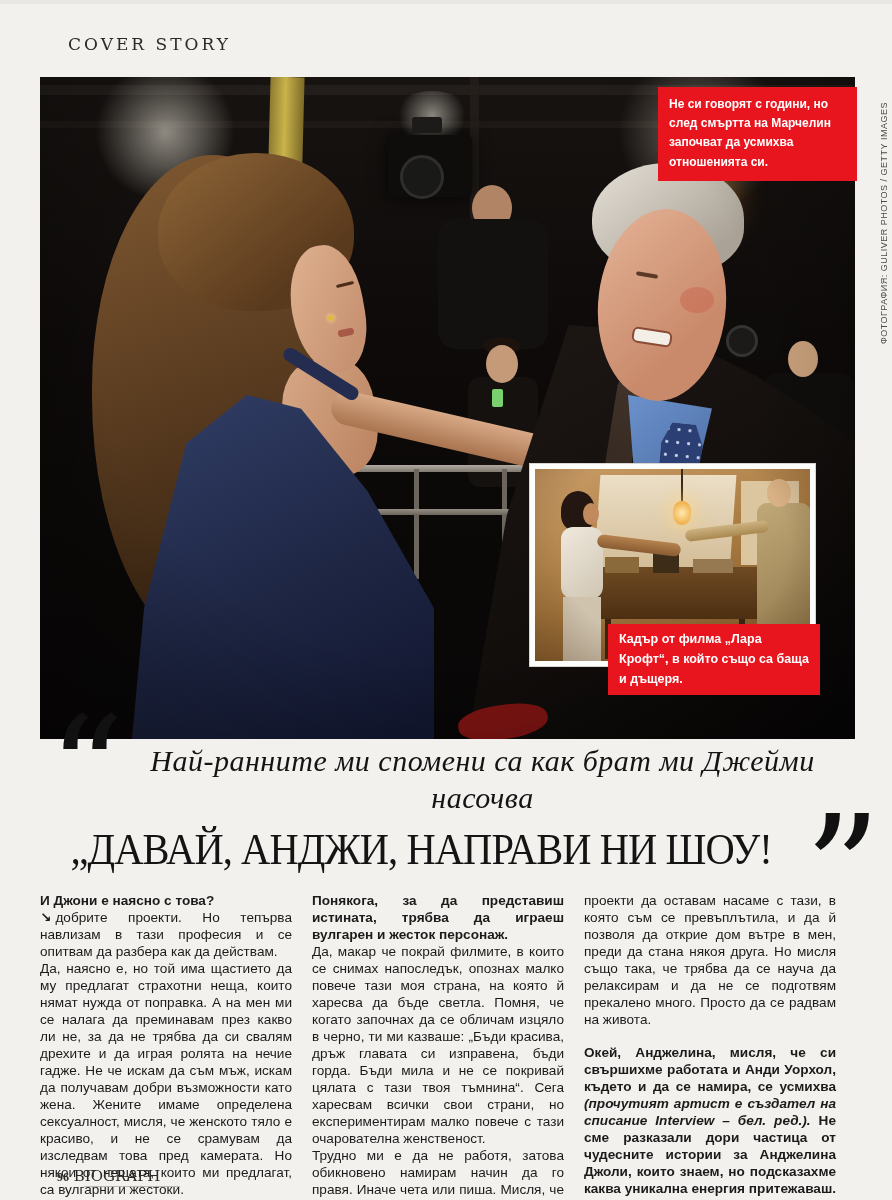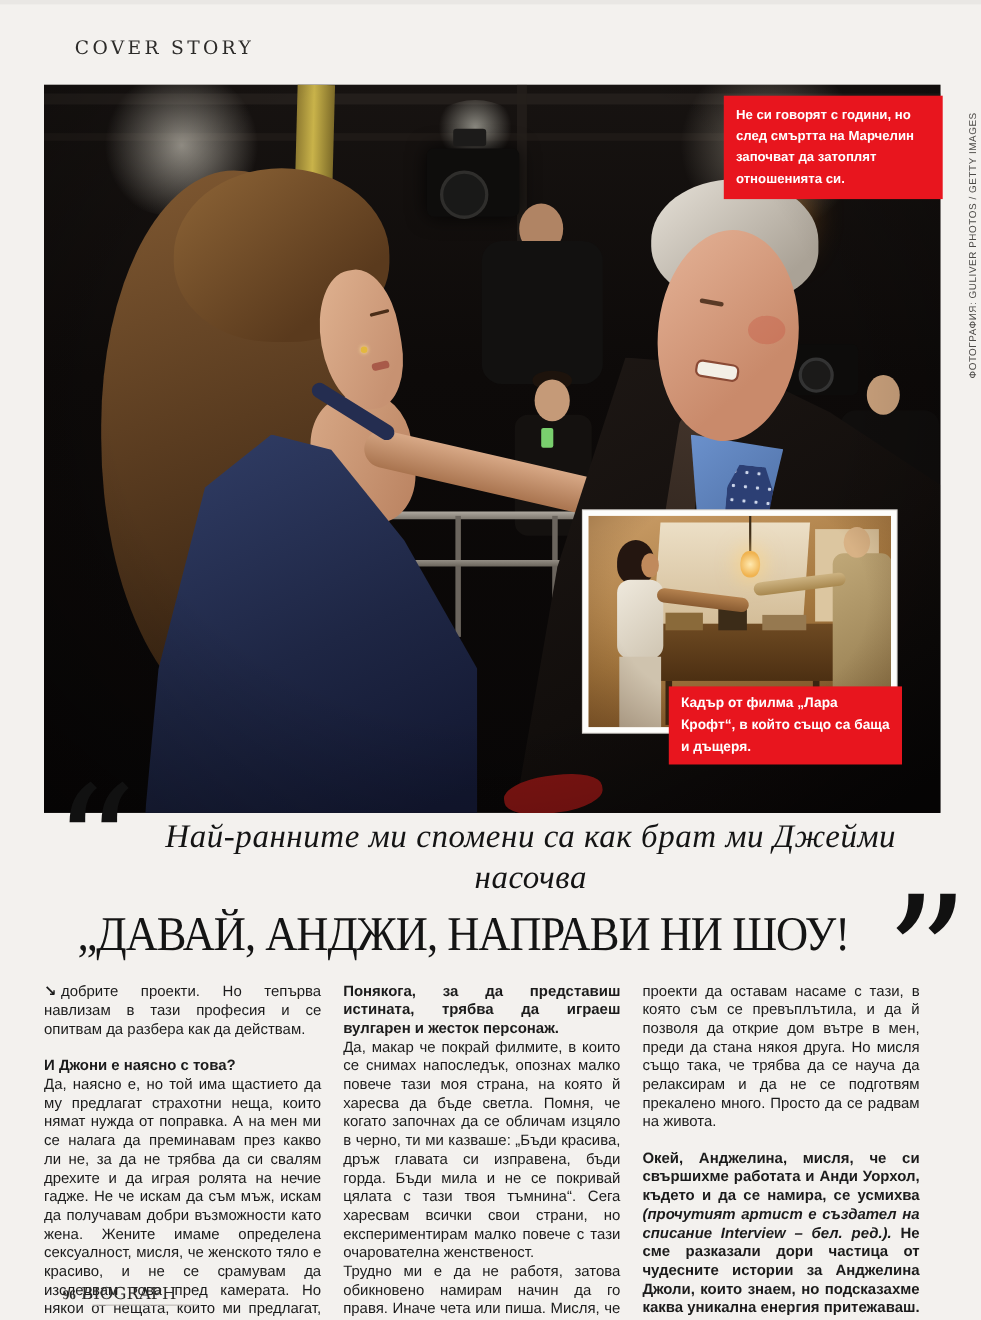--- a/index.html
+++ b/index.html
@@ -202,21 +202,21 @@
     <div class="jv-cheek"></div>
     <div class="jv-eye"></div>
     <div class="jv-smile"></div>
     <div class="aj-hand"></div>
     <div class="aj-dress"></div>
     <div class="aj-strap"></div>
     <div class="red-velvet"></div>
     <div class="vignette"></div>
   </div>
 
-  <div class="cap-top">Не си говорят с години, но след смъртта на Марчелин започват да затоплят отношенията си.</div>
+  <div class="cap-top">Не си говорят с години, но след смъртта на Марчелин започват да усмихва отношенията си.</div>
 
   <div class="credit">ФОТОГРАФИЯ: GULIVER PHOTOS / GETTY IMAGES</div>
 
   <div class="inset">
     <div class="inset-inner">
       <div class="tent-a"></div>
       <div class="tent-b"></div>
       <div class="lantern-cord"></div>
       <div class="lantern"></div>
       <div class="desk"></div>
@@ -239,22 +239,22 @@
   <div class="cap-inset">Кадър от филма „Лара Крофт“, в който също са баща и дъщеря.</div>
 
   <div class="quoteblk">
     <span class="open-quote">“</span>
     <div class="qline qline1">Най-ранните ми спомени са как брат ми Джейми насочва</div>
     <div class="qheadrow"><span class="qheadline">„ДАВАЙ, АНДЖИ, НАПРАВИ НИ ШОУ!</span><span class="close-quote">”</span></div>
   </div>
 
   <div class="cols">
     <div class="col">
+        <p class="blk question"><span>И Джони е наясно с това?</span></p>
         <p class="blk answer"><span class="arrow">↘</span><span>добрите проекти. Но тепърва навлизам в тази професия и се опитвам да разбера как да действам.</span></p>
-        <p class="blk question"><span>И Джони е наясно с това?</span></p>
         <p class="blk answer"><span>Да, наясно е, но той има щастието да му предлагат страхотни неща, които нямат нужда от поправка. А на мен ми се налага да преминавам през какво ли не, за да не трябва да си свалям дрехите и да играя ролята на нечие гадже. Не че искам да съм мъж, искам да получавам добри възможности като жена. Жените имаме определена сексуалност, мисля, че женското тяло е красиво, и не се срамувам да изследвам това пред камерата. Но някои от нещата, които ми предлагат, са вулгарни и жестоки.</span></p>
       </div>
     <div class="col">
         <p class="blk question"><span>Понякога, за да представиш истината, трябва да играеш вулгарен и жесток персонаж.</span></p>
         <p class="blk answer"><span>Да, макар че покрай филмите, в които се снимах напоследък, опознах малко повече тази моя страна, на която й харесва да бъде светла. Помня, че когато започнах да се обличам изцяло в черно, ти ми казваше: „Бъди красива, дръж главата си изправена, бъди горда. Бъди мила и не се покривай цялата с тази твоя тъмнина“. Сега харесвам всички свои страни, но експериментирам малко повече с тази очарователна женственост.</span></p>
         <p class="blk answer"><span>Трудно ми е да не работя, затова обикновено намирам начин да го правя. Иначе чета или пиша. Мисля, че е важно между отделните</span></p>
       </div>
     <div class="col">
         <p class="blk answer"><span>проекти да оставам насаме с тази, в която съм се превъплътила, и да й позволя да открие дом вътре в мен, преди да стана някоя друга. Но мисля също така, че трябва да се науча да релаксирам и да не се подготвям прекалено много. Просто да се радвам на живота.</span></p>
         <p class="blk question"><span>Окей, Анджелина, мисля, че си свършихме работата и Анди Уорхол, където и да се намира, се усмихва </span><span class="it">(прочутият артист е създател на списание Interview – бел. ред.).</span><span> Не сме разказали дори частица от чудесните истории за Анджелина Джоли, които знаем, но подсказахме каква уникална енергия притежаваш. Изпращам ти много любов, скъпа моя.</span></p>

